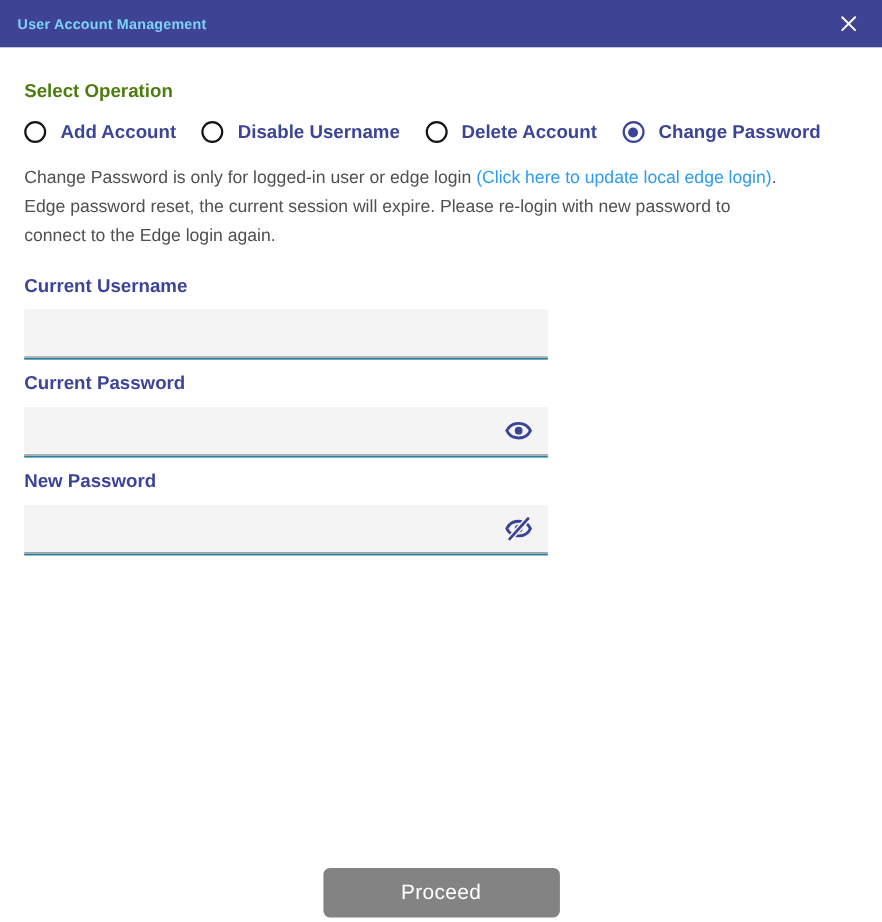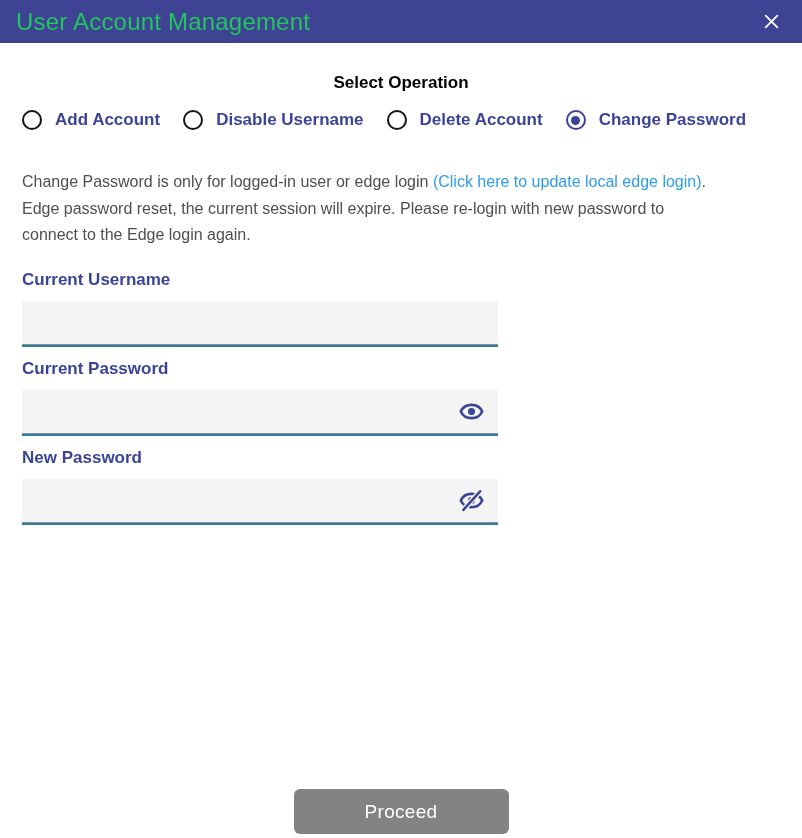--- a/index.html
+++ b/index.html
@@ -8,45 +8,45 @@
     font-family:"Liberation Sans","DejaVu Sans",sans-serif;
     -webkit-font-smoothing:antialiased;
   }
   .dialog{width:802px;height:838px;position:relative;}
 
   
   .header{
     height:43px;background:#3f4394;display:flex;align-items:center;
     justify-content:space-between;padding:0 20px 0 16px;box-sizing:border-box;
   }
-  .header-title{color:#22c55e;font-size:24px;font-weight:400;letter-spacing:.2px;}
+  .header-title{color:#7dd3fc;font-size:13px;font-weight:700;letter-spacing:.2px;}
   .close-btn{width:22px;height:22px;display:flex;align-items:center;justify-content:center;cursor:pointer;background:none;border:none;padding:0;}
 
   
   .content{padding:0 22px;box-sizing:border-box;}
   .section-label{
-    margin-top:29px;color:#000000;font-size:17px;font-weight:700;line-height:21px;text-align:center;
+    margin-top:29px;color:#4d7c0f;font-size:17px;font-weight:700;line-height:21px;
   }
 
   
   .radio-row{display:flex;align-items:center;margin-top:17px;}
   .radio-item{display:flex;align-items:center;margin-right:23px;cursor:pointer;}
   .radio-outer{
     width:20px;height:20px;border-radius:50%;border:2.5px solid #141414;
     box-sizing:border-box;display:flex;align-items:center;justify-content:center;
     flex:0 0 auto;background:#fff;
   }
   .radio-dot{width:9px;height:9px;border-radius:50%;background:transparent;}
   .radio-item.selected .radio-outer{border-color:#3c4498;}
   .radio-item.selected .radio-dot{background:#3c4498;}
   .radio-label{margin-left:13px;color:#3c4498;font-size:17px;font-weight:700;white-space:nowrap;}
 
   
   .description{
-    margin:39px 0 0 0;max-width:768px;color:#4f4f4f;font-size:16px;
+    margin:19px 0 0 0;max-width:768px;color:#4f4f4f;font-size:16px;
     line-height:26.5px;font-weight:400;
   }
   .description a{color:#2d9bf0;text-decoration:none;cursor:pointer;}
   .paren{color:#2d9bf0;}
 
   
   .field-group{margin-top:12px;width:476px;}
   .field-group.first{margin-top:21px;}
   .field-label{color:#3c4498;font-size:17px;font-weight:700;line-height:20px;margin-bottom:11px;}
   .input-wrap{

